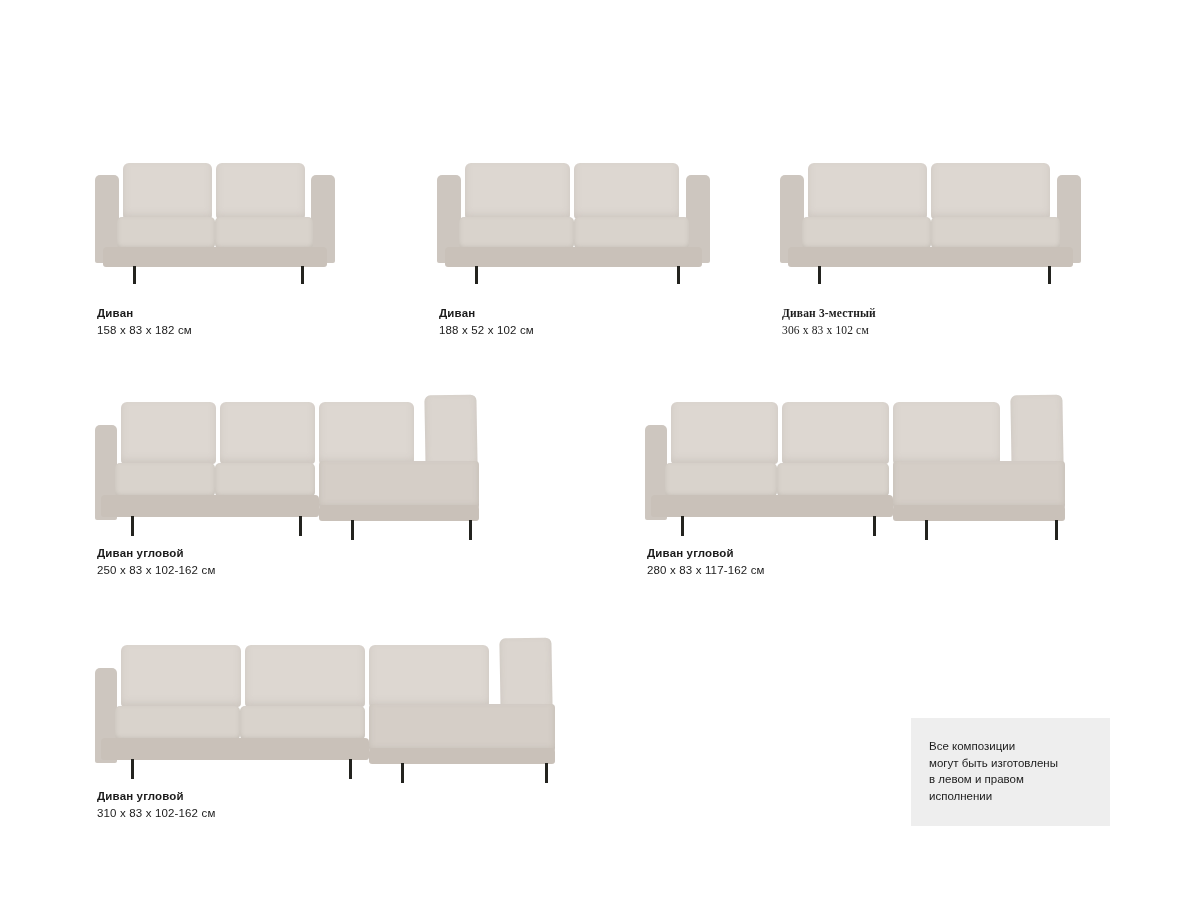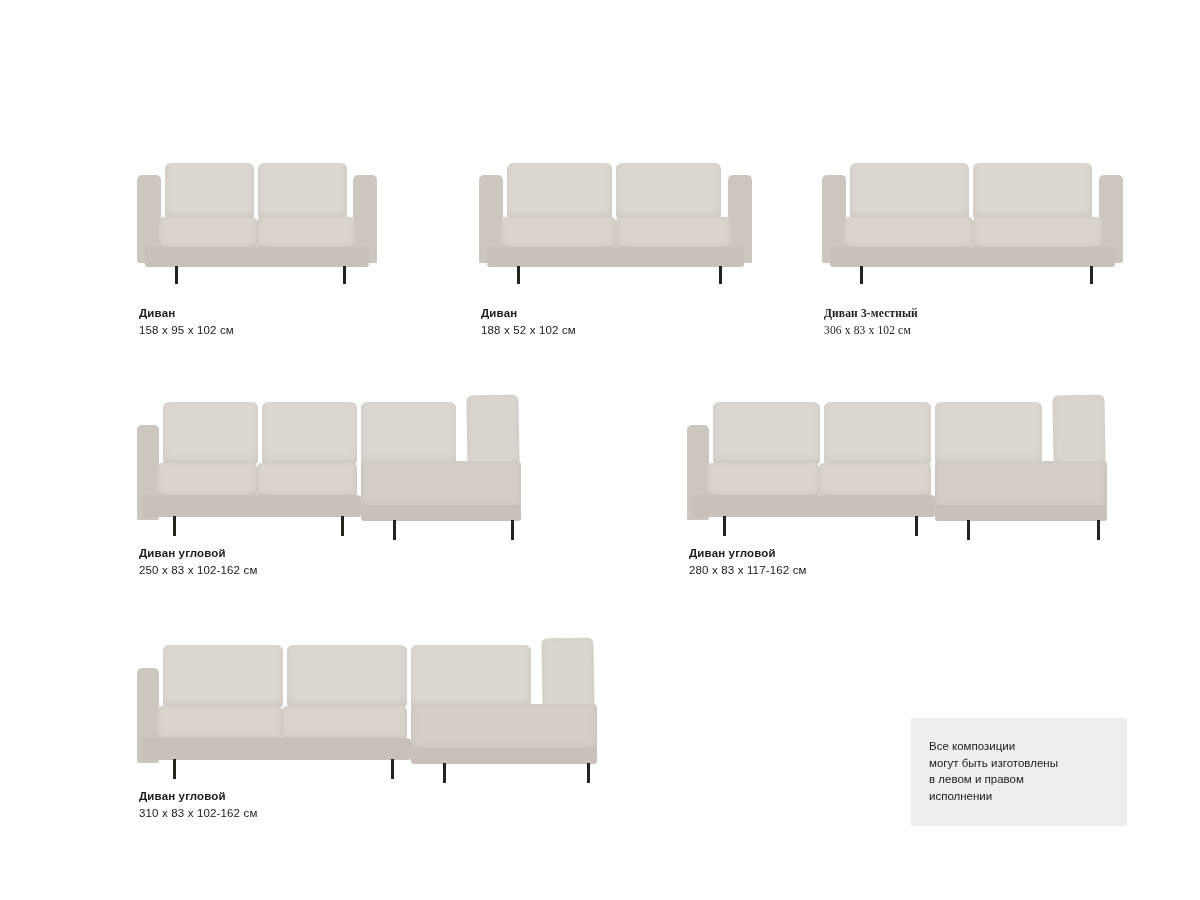--- a/index.html
+++ b/index.html
@@ -27,21 +27,20 @@
     top: 46px;
     font-size: 17.5px;
     font-weight: bold;
     letter-spacing: 0.1px;
     color: #171717;
   }
 
   
   .item {
     position: absolute;
-    margin-left: 42px;
   }
   .item-figure {
     position: relative;
     width: 100%;
     height: 100%;
   }
   .caption {
     position: absolute;
     font-size: 11.5px;
     line-height: 17px;
@@ -97,21 +96,21 @@
     background: #dbd5cf;
     border-radius: 6px;
     box-shadow: inset 0 -3px 6px rgba(155,147,139,.25);
   }
 
   
   .note-box {
     position: absolute;
     left: 911px;
     top: 718px;
-    width: 216px;
+    width: 199px;
     height: 108px;
     background: #eeeeee;
   }
   .note-text {
     position: absolute;
     left: 18px;
     top: 20px;
     font-size: 11.5px;
     line-height: 16.5px;
     color: #1b1b1b;
@@ -136,21 +135,21 @@
       <div class="cushion" style="left:22px; top:62px; width:98px; height:32px;"></div>
       <div class="cushion" style="left:120px; top:62px; width:98px; height:32px;"></div>
 
       <div class="seat-base" style="left:8px; top:92px; width:224px; height:20px;"></div>
 
       <div class="leg" style="left:38px; top:111px; height:18px;"></div>
       <div class="leg" style="left:206px; top:111px; height:18px;"></div>
     </div>
     <div class="caption" style="left:2px; top:150px;">
       <span class="cap-name">Диван</span>
-      <span class="cap-dims">158 x 95 x 102 см</span>
+      <span class="cap-dims">158 x 83 x 182 см</span>
     </div>
   </div>
 
   <div class="item" style="left:437px; top:155px; width:270px; height:130px;">
     <div class="item-figure">
       <div class="arm" style="left:0px; top:20px; width:24px; height:88px;"></div>
       <div class="arm" style="left:249px; top:20px; width:24px; height:88px;"></div>
       <div class="backrest" style="left:28px; top:8px; width:105px; height:56px;"></div>
       <div class="backrest" style="left:137px; top:8px; width:105px; height:56px;"></div>
       <div class="cushion" style="left:22px; top:62px; width:115px; height:32px;"></div>

